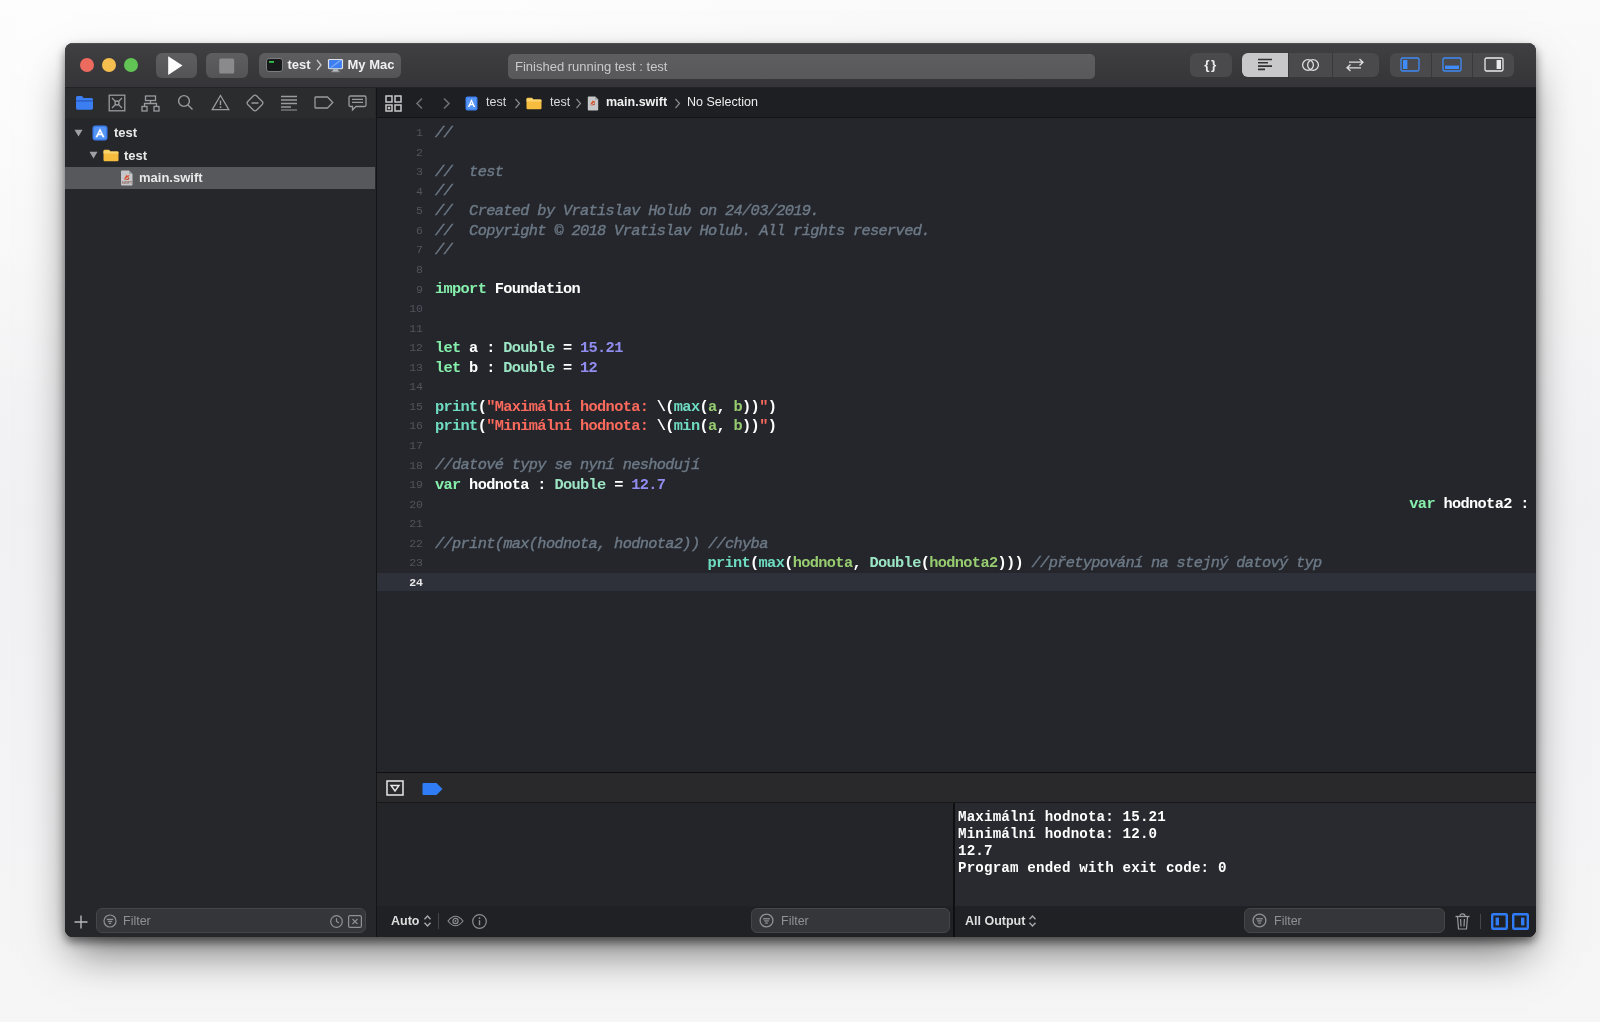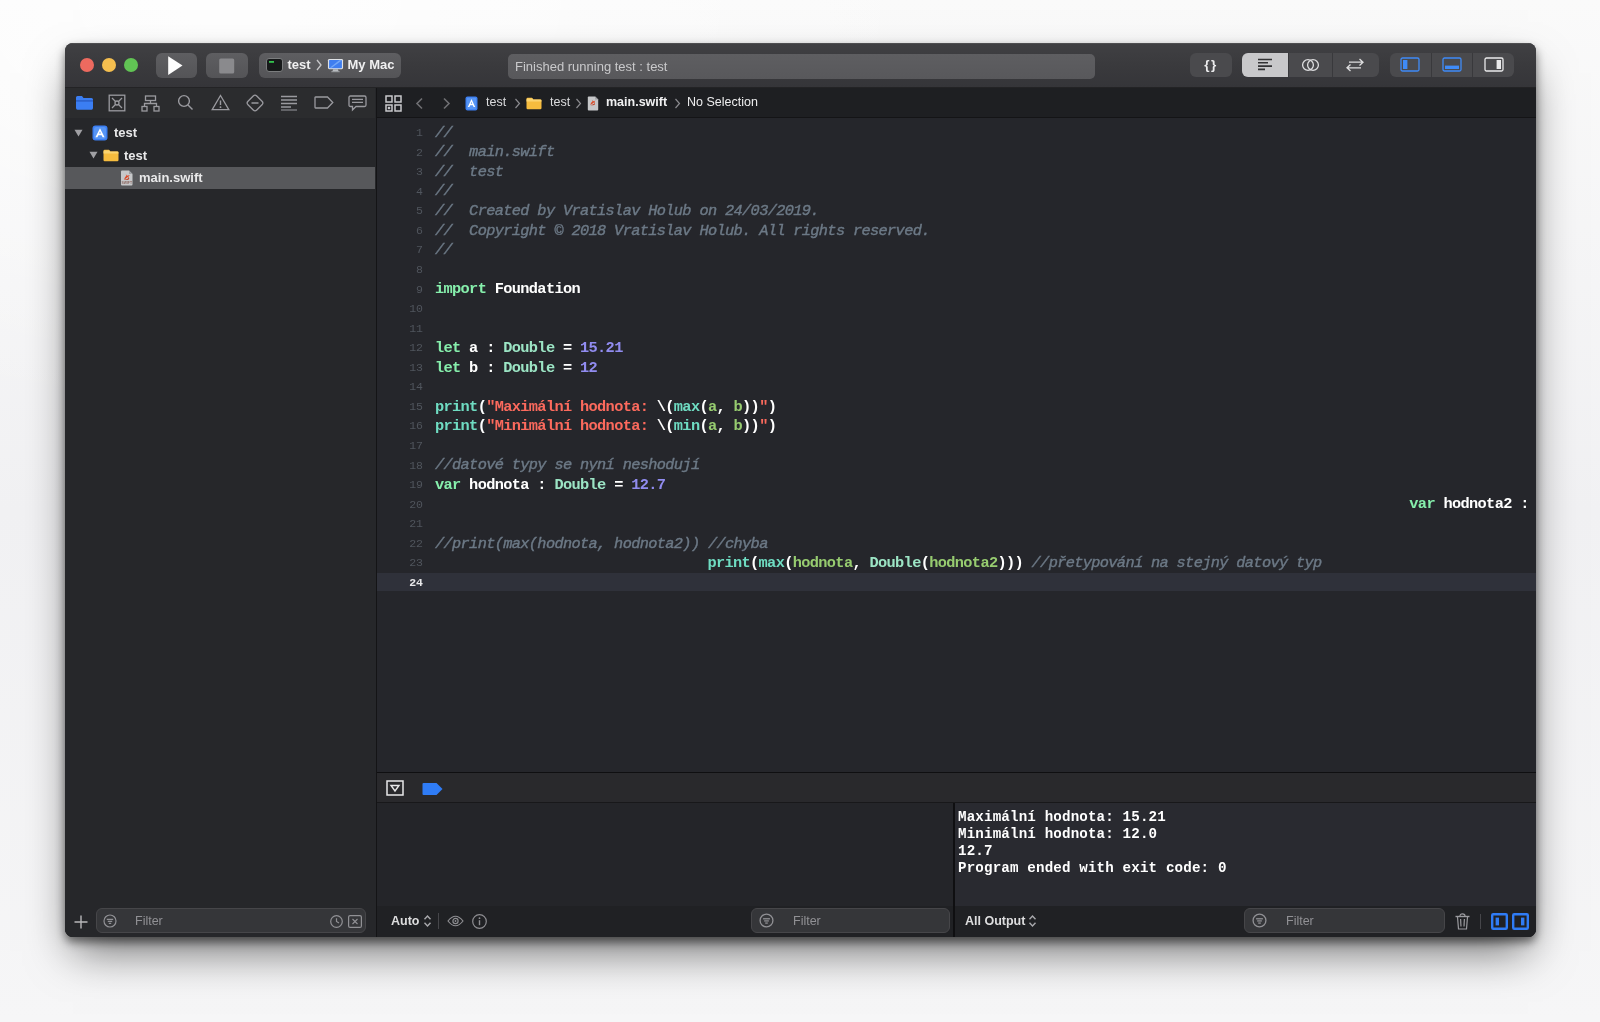--- a/index.html
+++ b/index.html
@@ -40,21 +40,21 @@
   
   .sidebar { position:absolute; left:0; top:45px; width:310px; height:849px; background:#26272a; }
   .navstrip { position:absolute; left:0; top:0; width:100%; height:30px; background:#2b2c2e; display:flex; align-items:center; }
   .tree { position:absolute; left:0; top:30px; width:100%; bottom:31px; background:#26272a; }
   .trow { position:absolute; left:0; width:100%; height:22.6px; display:flex; align-items:center; color:#e9e9ea; font-size:13px; font-weight:bold; }
   .trow.sel { background:#57585b; }
   .sbbottom { position:absolute; left:0; bottom:0; width:100%; height:31px; background:#26272a; }
   .filterfield {
     position:absolute; height:21px; border-radius:6px; background:#353639;
     border:1px solid #464649; color:#919195; font-size:12.5px;
-    display:flex; align-items:center;gap:12px;
+    display:flex; align-items:center;
   }
   
   .editor { position:absolute; left:311px; top:45px; right:0; bottom:0; background:#25262b; border-left:1px solid #141416; }
   .jumpbar { position:absolute; left:0; top:0; width:100%; height:30px; background:#1e1f22; border-bottom:1px solid #141416; display:flex; align-items:center; color:#dcdcde; font-size:12.5px; }
   .code { position:absolute; left:0; top:30px; width:100%; height:654px; background:#25262b; }
   .codeline { position:absolute; left:0; width:100%; height:19.56px; white-space:pre; font-family:"Liberation Mono", monospace; font-size:15.3px; line-height:19.56px; color:#fff; letter-spacing:-0.65px; font-weight:bold; }
   .gut { position:absolute; left:0; width:46px; text-align:right; font-family:"Liberation Mono", monospace; font-size:11.5px; line-height:19.56px; color:#50555d; }
   .curline { position:absolute; left:0; width:100%; height:19.56px; background:#2f313a; }
   .cmt { color:#6c7986; font-style:italic; font-weight:normal; -webkit-text-stroke:0.4px; }
   .kw  { color:#86efac; font-weight:bold; }
@@ -334,21 +334,20 @@
       <span style="position:absolute;left:229px;top:7px;font-weight:bold;color:#f0f0f1;">main.swift</span>
       <svg style="position:absolute;left:297px;top:10px;" width="7" height="11" viewBox="0 0 7 11">
           <path d="M1.5 1 L5.5 5.5 L1.5 10" stroke="#8a8a8e" stroke-width="1.2" fill="none"></path>
         </svg>
       <span style="position:absolute;left:310px;top:7px;color:#ededee;">No Selection</span>
     </div>
     <div class="code">
       <div class="curline" style="top:455px; height:17.5px;"></div>
       <div class="gut" style="top:5px;">1<br>2<br>3<br>4<br>5<br>6<br>7<br>8<br>9<br>10<br>11<br>12<br>13<br>14<br>15<br>16<br>17<br>18<br>19<br>20<br>21<br>22<br>23<br><span style="color:#e8e8ea;font-weight:bold;">24</span></div>
       <div class="codeline" style="top:5.7px; left:58px;"><span class="cmt">//</span></div>
-      <div class="codeline" style="top:25.3px; left:58px;"><span class="cmt">//  main.swift</span></div>
       <div class="codeline" style="top:44.8px; left:58px;"><span class="cmt">//  test</span></div>
       <div class="codeline" style="top:64.4px; left:58px;"><span class="cmt">//</span></div>
       <div class="codeline" style="top:84.0px; left:58px;"><span class="cmt">//  Created by Vratislav Holub on 24/03/2019.</span></div>
       <div class="codeline" style="top:103.5px; left:58px;"><span class="cmt">//  Copyright © 2018 Vratislav Holub. All rights reserved.</span></div>
       <div class="codeline" style="top:123.1px; left:58px;"><span class="cmt">//</span></div>
       <div class="codeline" style="top:162.2px; left:58px;"><span class="kw">import</span> <span style="font-weight:bold;">Foundation</span></div>
       <div class="codeline" style="top:220.9px; left:58px;"><span class="kw">let</span> a : <span class="typ">Double</span> = <span class="num">15.21</span></div>
       <div class="codeline" style="top:240.5px; left:58px;"><span class="kw">let</span> b : <span class="typ">Double</span> = <span class="num">12</span></div>
       <div class="codeline" style="top:279.6px; left:58px;"><span class="fn">print</span>(<span class="str">"Maximální hodnota: </span>\(<span class="fn">max</span>(<span class="vr">a</span>, <span class="vr">b</span>))<span class="str">"</span>)</div>
       <div class="codeline" style="top:299.2px; left:58px;"><span class="fn">print</span>(<span class="str">"Minimální hodnota: </span>\(<span class="fn">min</span>(<span class="vr">a</span>, <span class="vr">b</span>))<span class="str">"</span>)</div>

